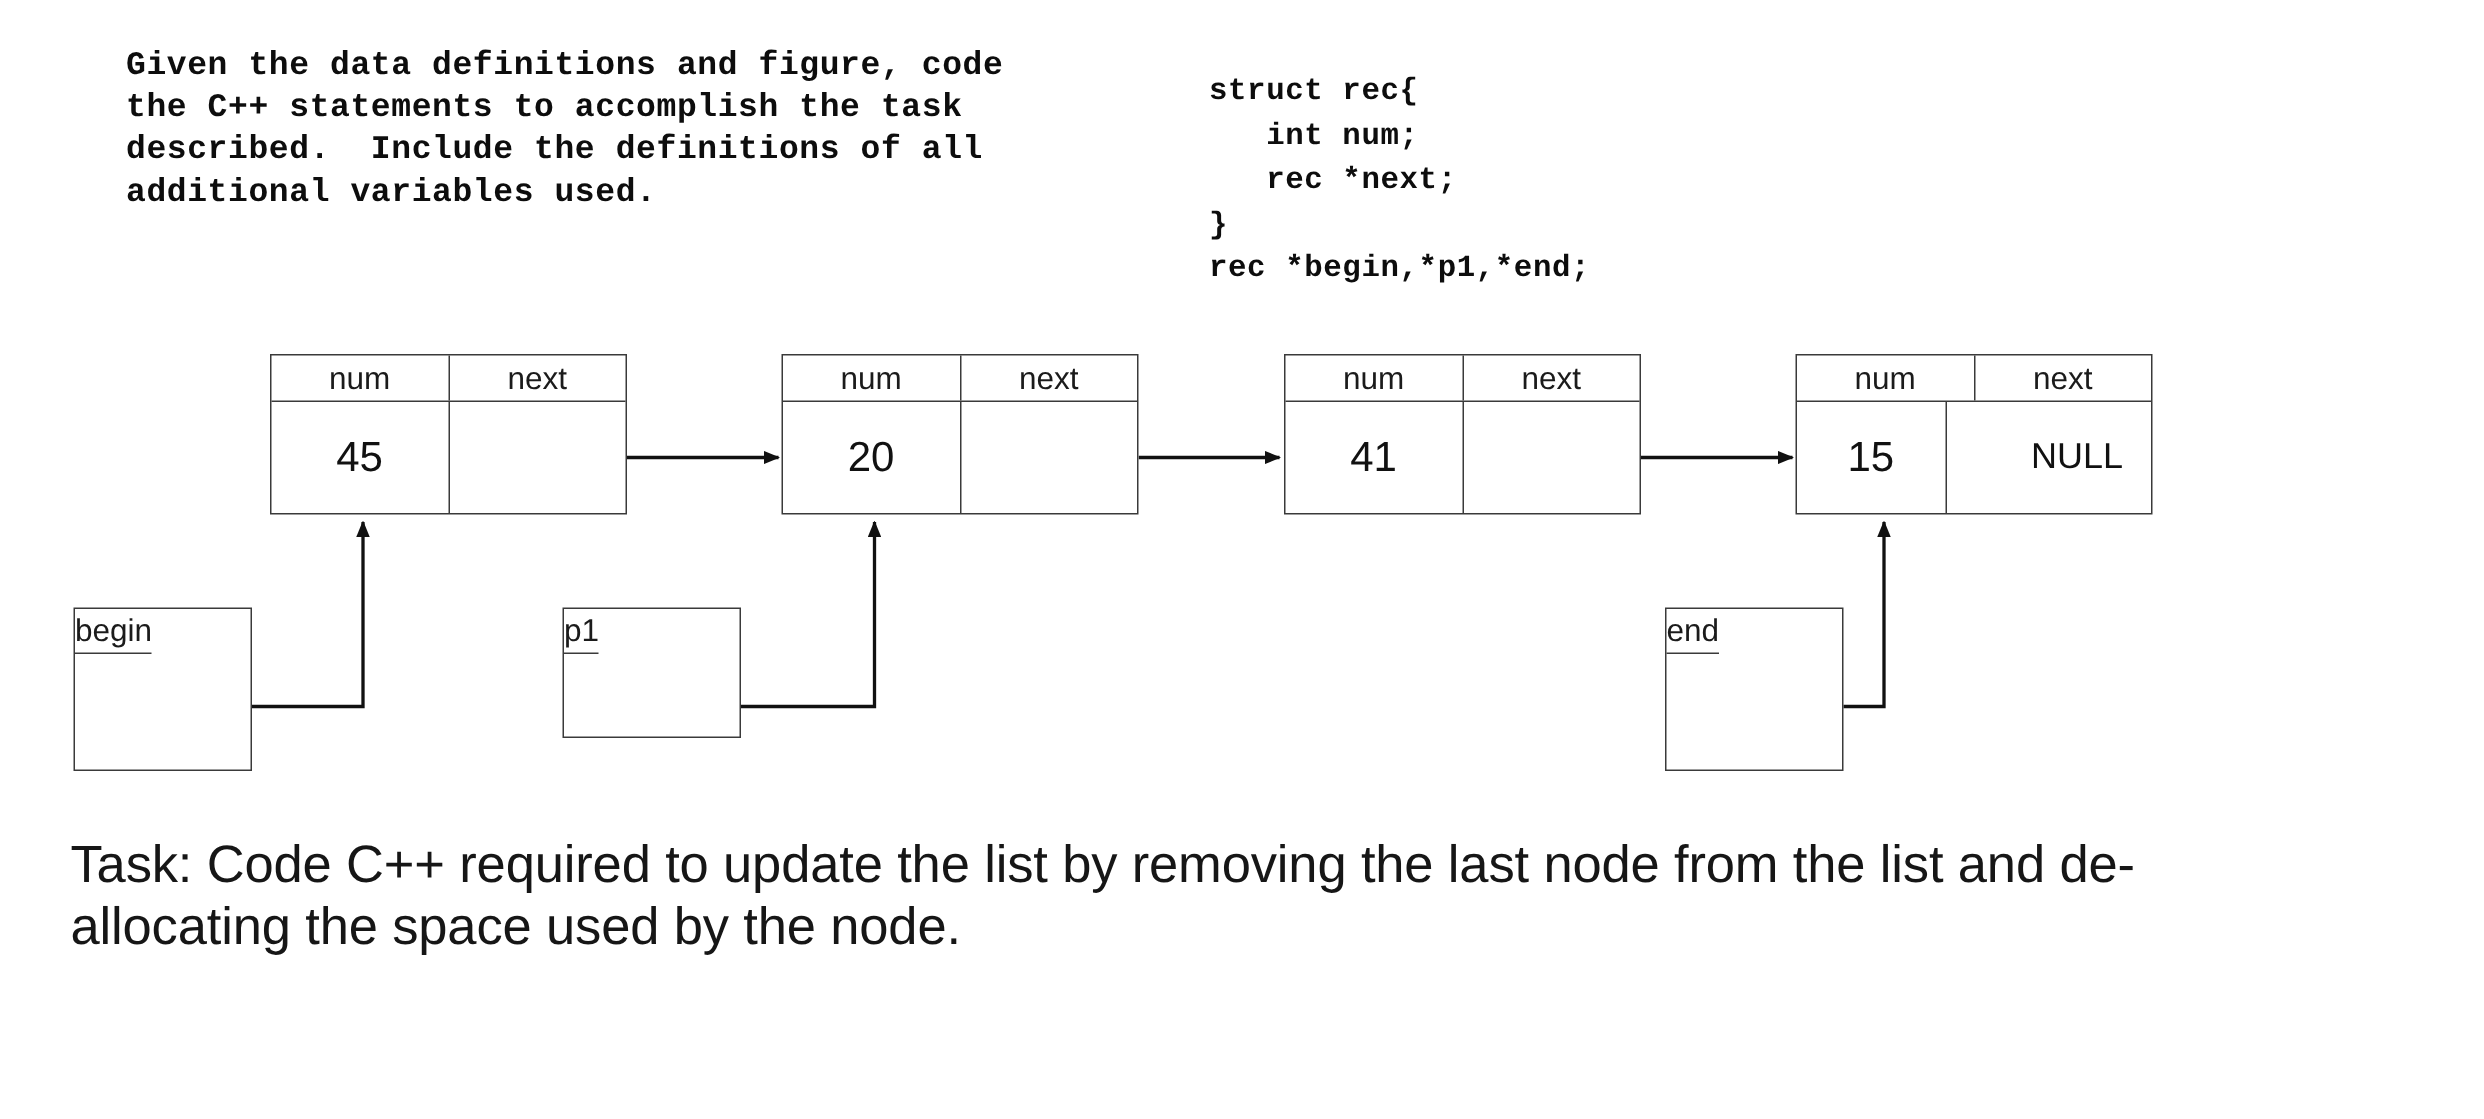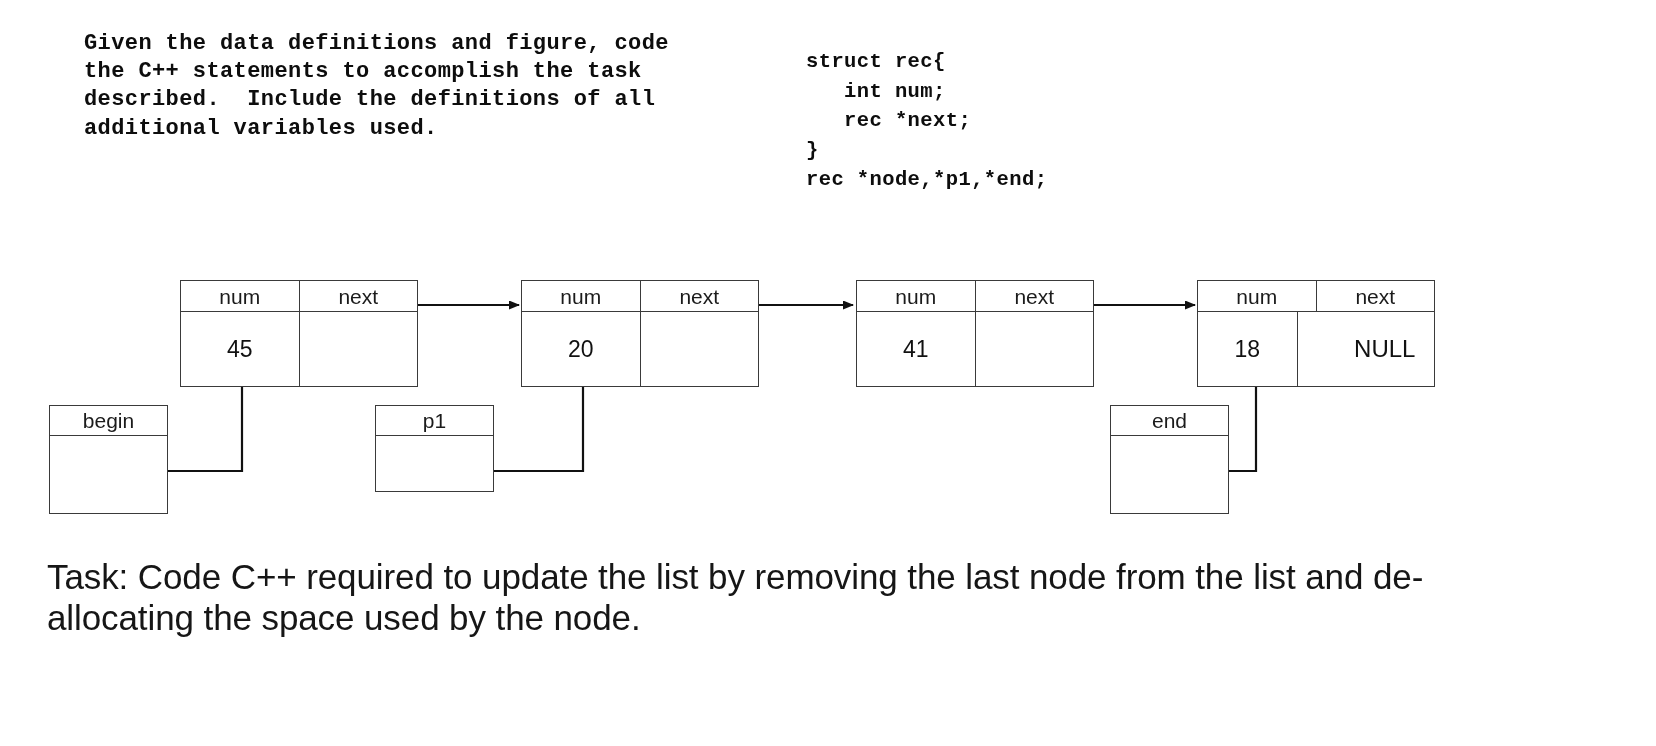--- a/index.html
+++ b/index.html
@@ -61,21 +61,20 @@
   }
 
   
   .node {
     position: absolute;
     box-sizing: border-box;
     border: 1.6px solid #3a3a3a;
     background: #ffffff;
     display: flex;
     flex-direction: column;
-    margin-top: 44px;
   }
   .node-header {
     display: flex;
     height: 30px;
     border-bottom: 1.6px solid #3a3a3a;
   }
   .node-body {
     display: flex;
     flex: 1;
   }
@@ -85,36 +84,36 @@
     align-items: center;
     justify-content: center;
     font-size: 21px;
     color: #1b1b1b;
     line-height: 1;
   }
   .node-cell.left {
     border-right: 1.6px solid #3a3a3a;
   }
   .node-body .node-cell {
-    font-size: 23px;
+    font-size: 28px;
     color: #111111;
   }
   .node-body .node-cell.null-cell {
     font-size: 24px;
     padding-left: 38px;
   }
 
   
   .ptr {
     position: absolute;
     box-sizing: border-box;
     border: 1.6px solid #3a3a3a;
     background: #ffffff;
     display: flex;
-    flex-direction: column;
+    flex-direction: row;
   }
   .ptr-label {
     height: 29px;
     border-bottom: 1.6px solid #3a3a3a;
     display: flex;
     align-items: center;
     justify-content: center;
     font-size: 21px;
     color: #1b1b1b;
     line-height: 1;
@@ -141,21 +140,21 @@
 
 <div id="instructions">Given the data definitions and figure, code
 the C++ statements to accomplish the task
 described.  Include the definitions of all
 additional variables used.</div>
 
 <div id="struct-def">struct rec{
    int num;
    rec *next;
 }
-rec *node,*p1,*end;</div>
+rec *begin,*p1,*end;</div>
 
 <div id="diagram">
 
   <svg id="diagram-svg" viewBox="0 0 1656 560" xmlns="http://www.w3.org/2000/svg">
     <defs>
       <marker id="arrowhead" markerWidth="11" markerHeight="9" refX="10" refY="4.5" orient="auto" markerUnits="userSpaceOnUse">
         <path d="M0,0 L11,4.5 L0,9 Z" fill="#111111"></path>
       </marker>
     </defs>
 
@@ -204,21 +203,21 @@
       <div class="node-cell"></div>
     </div>
   </div>
 
   <div class="node" style="left:1197px; top:236px; width:238px; height:107px;">
     <div class="node-header">
       <div class="node-cell left">num</div>
       <div class="node-cell">next</div>
     </div>
     <div class="node-body">
-      <div class="node-cell left">18</div>
+      <div class="node-cell left">15</div>
       <div class="node-cell null-cell">NULL</div>
     </div>
   </div>
 
   <div class="ptr" style="left:49px; top:405px; width:119px; height:109px;">
     <div class="ptr-label">begin</div>
     <div class="ptr-slot"></div>
   </div>
 
   <div class="ptr" style="left:375px; top:405px; width:119px; height:87px;">

